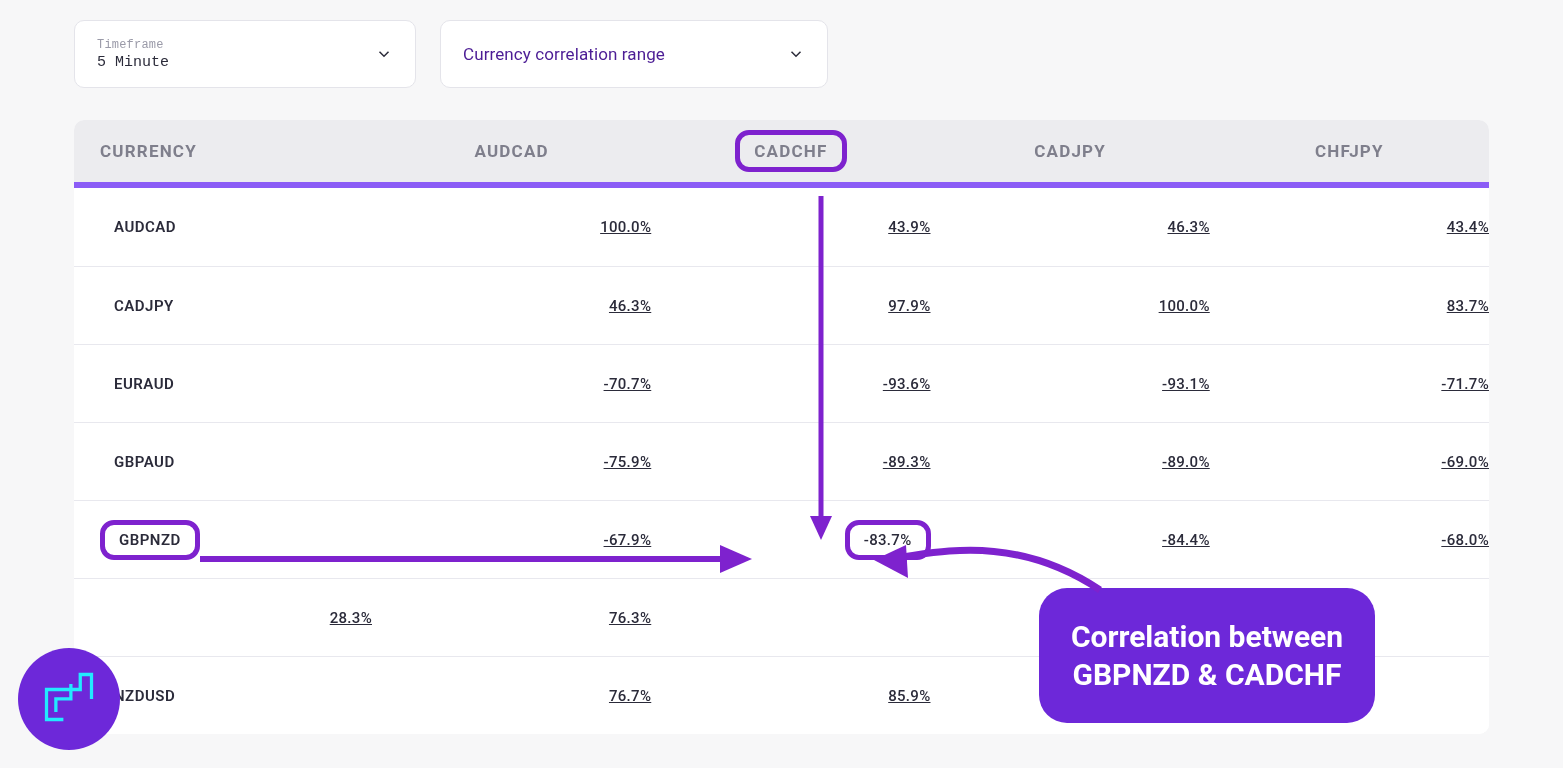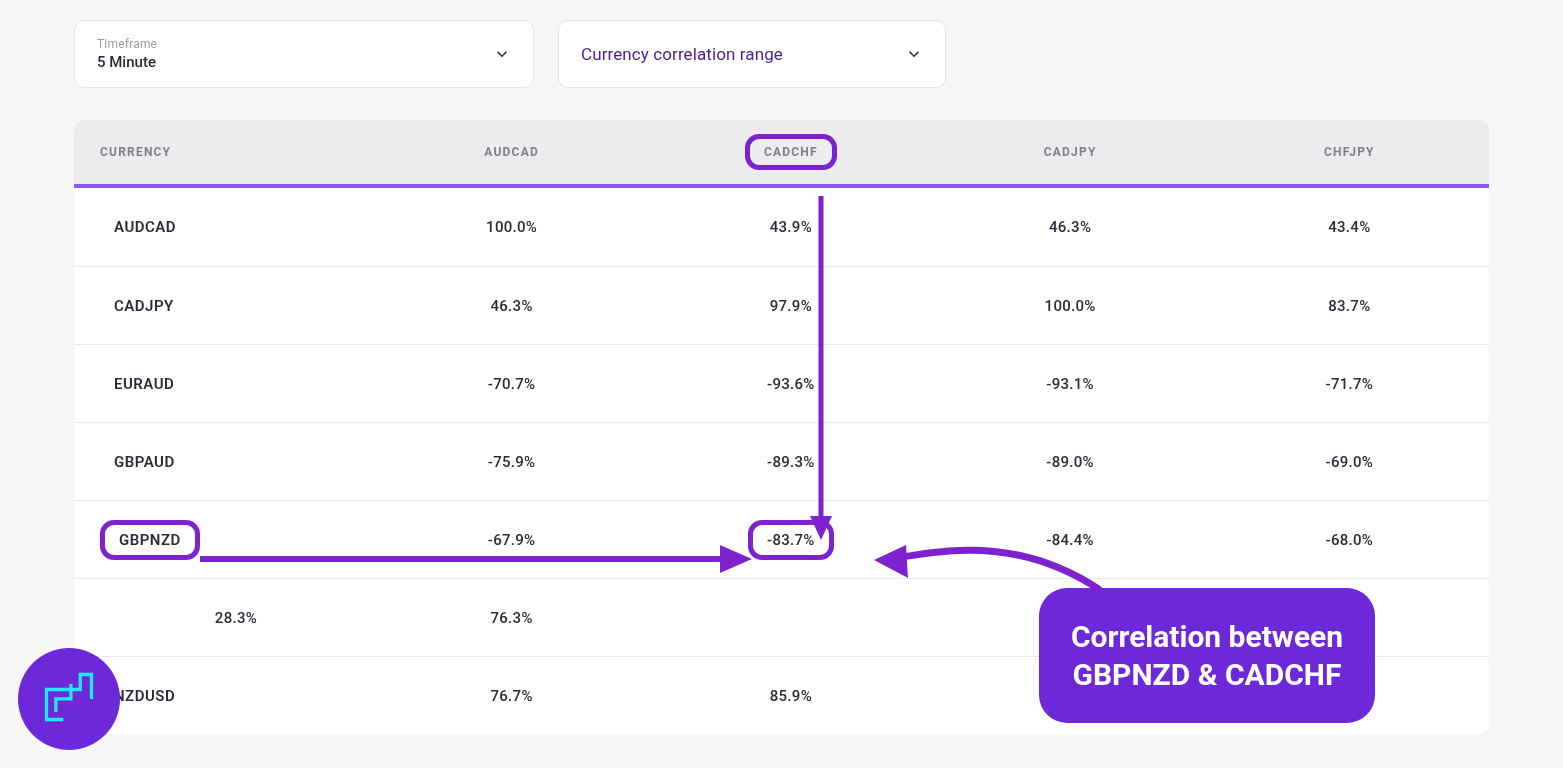--- a/index.html
+++ b/index.html
@@ -24,21 +24,21 @@
     background: #ffffff;
     border: 1px solid #e4e4ea;
     border-radius: 10px;
     height: 68px;
     display: flex;
     align-items: center;
     justify-content: space-between;
     cursor: pointer;
     padding: 0 22px;
   }
-  .selector.tf { width: 460px; }
+  .selector.tf { width: 342px; font-family: Liberation Mono, monospace; }
   .selector.ccr { width: 388px; }
   .selector .labels {}
   .selector .mini {
     font-size: 12px;
     color: #9a9aa8;
     letter-spacing: 0.2px;
     margin-bottom: 2px;
   }
   .selector .value {
     font-size: 15px;
@@ -63,42 +63,42 @@
     overflow: hidden;
     background: #fff;
   }
   .thead {
     display: grid;
     grid-template-columns: 272px 1fr 1fr 1fr 1fr;
     align-items: center;
     height: 68px;
     background: #ececef;
     padding-left: 26px;
-    font-size: 12px;
+    font-size: 17px;
     letter-spacing: 1.2px;
     color: #7f7f8c;
     font-weight: 700;
-    border-bottom: 4px solid #8b5cf6;
+    border-bottom: 6px solid #8b5cf6;
   }
   .thead .col { text-align: center; }
   .thead .first { text-align: left; }
 
   .tbody .row {
     display: grid;
     grid-template-columns: 272px 1fr 1fr 1fr 1fr;
     align-items: center;
     height: 78px;
     padding-left: 26px;
     border-top: 1px solid #e8e8ee;
     background: #fff;
     font-size: 15px;
     color: #2b2b3a;
   }
   .tbody .row:first-child { border-top: none; }
-  .tbody .row .cell { text-align: center; font-weight: 500; letter-spacing: 0.3px; }
+  .tbody .row .cell { text-align: right; font-weight: 500; letter-spacing: 0.3px; text-decoration: underline; }
   .tbody .row .rowhdr {
     text-align: left;
     font-weight: 600;
     letter-spacing: 0.5px;
     font-size: 15px;
     position: relative;
   }
   .rowhdr .inner {
     display:inline-block;
     padding: 10px 14px;

